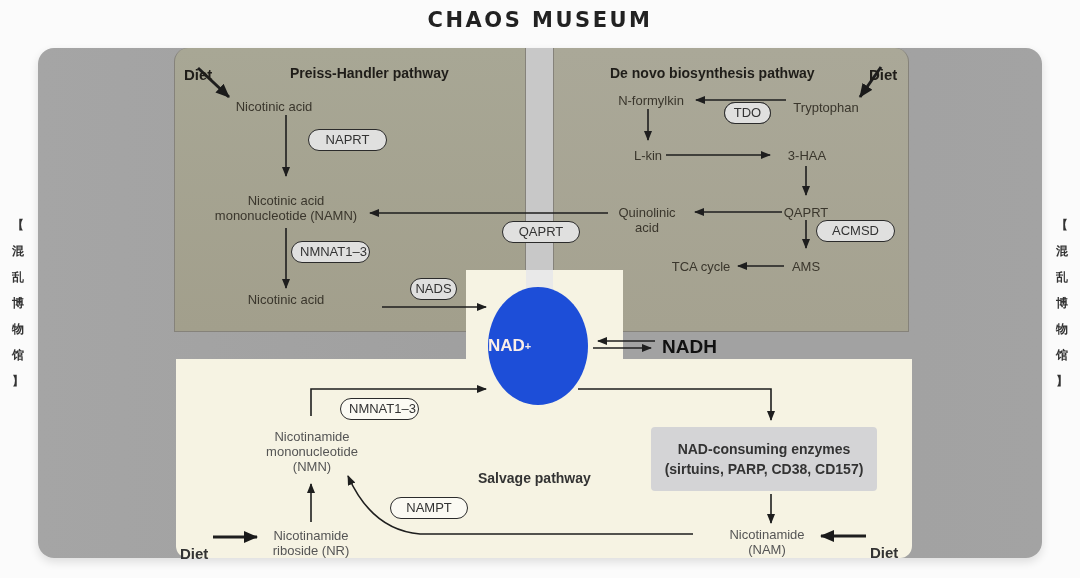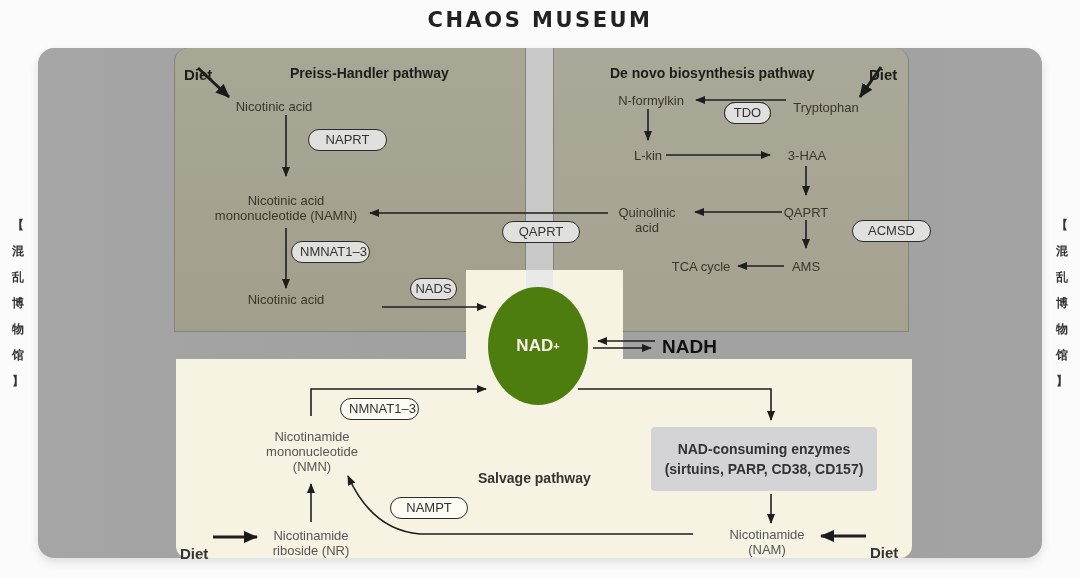--- a/index.html
+++ b/index.html
@@ -74,22 +74,22 @@
   .enzyme {
     position: absolute; box-sizing: border-box; height: 22px;
     border: 1.5px solid #2b2b2b; border-radius: 11px;
     background: #e0e0df; color: #333;
     font-family: "Liberation Sans", sans-serif; font-size: 13px; line-height: 19px;
     text-align: center; white-space: nowrap; padding: 0 8px;
   }
   .enzyme.light { background: #fbfaf3; }
   .nad-circle {
     position: absolute; left: 488px; top: 287px; width: 100px; height: 118px;
-    border-radius: 50%; background: #4d7c0f;
-    display: flex; align-items: center; justify-content: center;
+    border-radius: 50%; background: #1d4ed8;
+    display: flex; align-items: center; 
     color: #fbeee8; font-weight: bold; font-size: 17px;
     font-family: "Liberation Sans", sans-serif;
   }
   .nad-circle sup { font-size: 11px; }
   .nadh {
     position: absolute; left: 662px; top: 336px; font-weight: bold; font-size: 19px;
     color: #111; font-family: "Liberation Sans", sans-serif;
   }
   .consume-box {
     position: absolute; left: 651px; top: 427px; width: 226px; height: 64px;
@@ -188,21 +188,21 @@
 
 <div class="bold" style="left:610px; top:48px;">De novo biosynthesis pathway</div>
 <div class="bold" style="left:869px; top:49px; font-size:15px;">Diet</div>
 <div class="enzyme" style="left:724px; top:75px; width:47px; padding:0;margin-top:27px;">IDO</div>
 <div class="enzyme" style="left:724px; top:102px; width:47px; padding:0;">TDO</div>
 <div class="node" style="left:651px; top:93px;">N-formylkin</div>
 <div class="node" style="left:826px; top:93px;margin-top:7px;">Tryptophan</div>
 <div class="node" style="left:648px; top:148px;">L-kin</div>
 <div class="node" style="left:807px; top:148px;">3-HAA</div>
 <div class="node" style="left:806px; top:205px;">QAPRT</div>
-<div class="enzyme" style="left:852px; top:220px; width:79px;">ACMSD</div>
+<div class="enzyme" style="left:816px; top:220px; width:79px;">ACMSD</div>
 <div class="node" style="left:806px; top:259px;">AMS</div>
 <div class="node" style="left:701px; top:259px;text-align:right;">TCA cycle</div>
 <div class="node" style="left:647px; top:205px;">
   <div>Quinolinic</div>
   <div>acid</div>
 </div>
 <div class="enzyme" style="left:502px; top:185px; width:78px;margin-top:36px;">QAPRT</div>
 
 <div class="nad-circle">
   <span>NAD</span>

